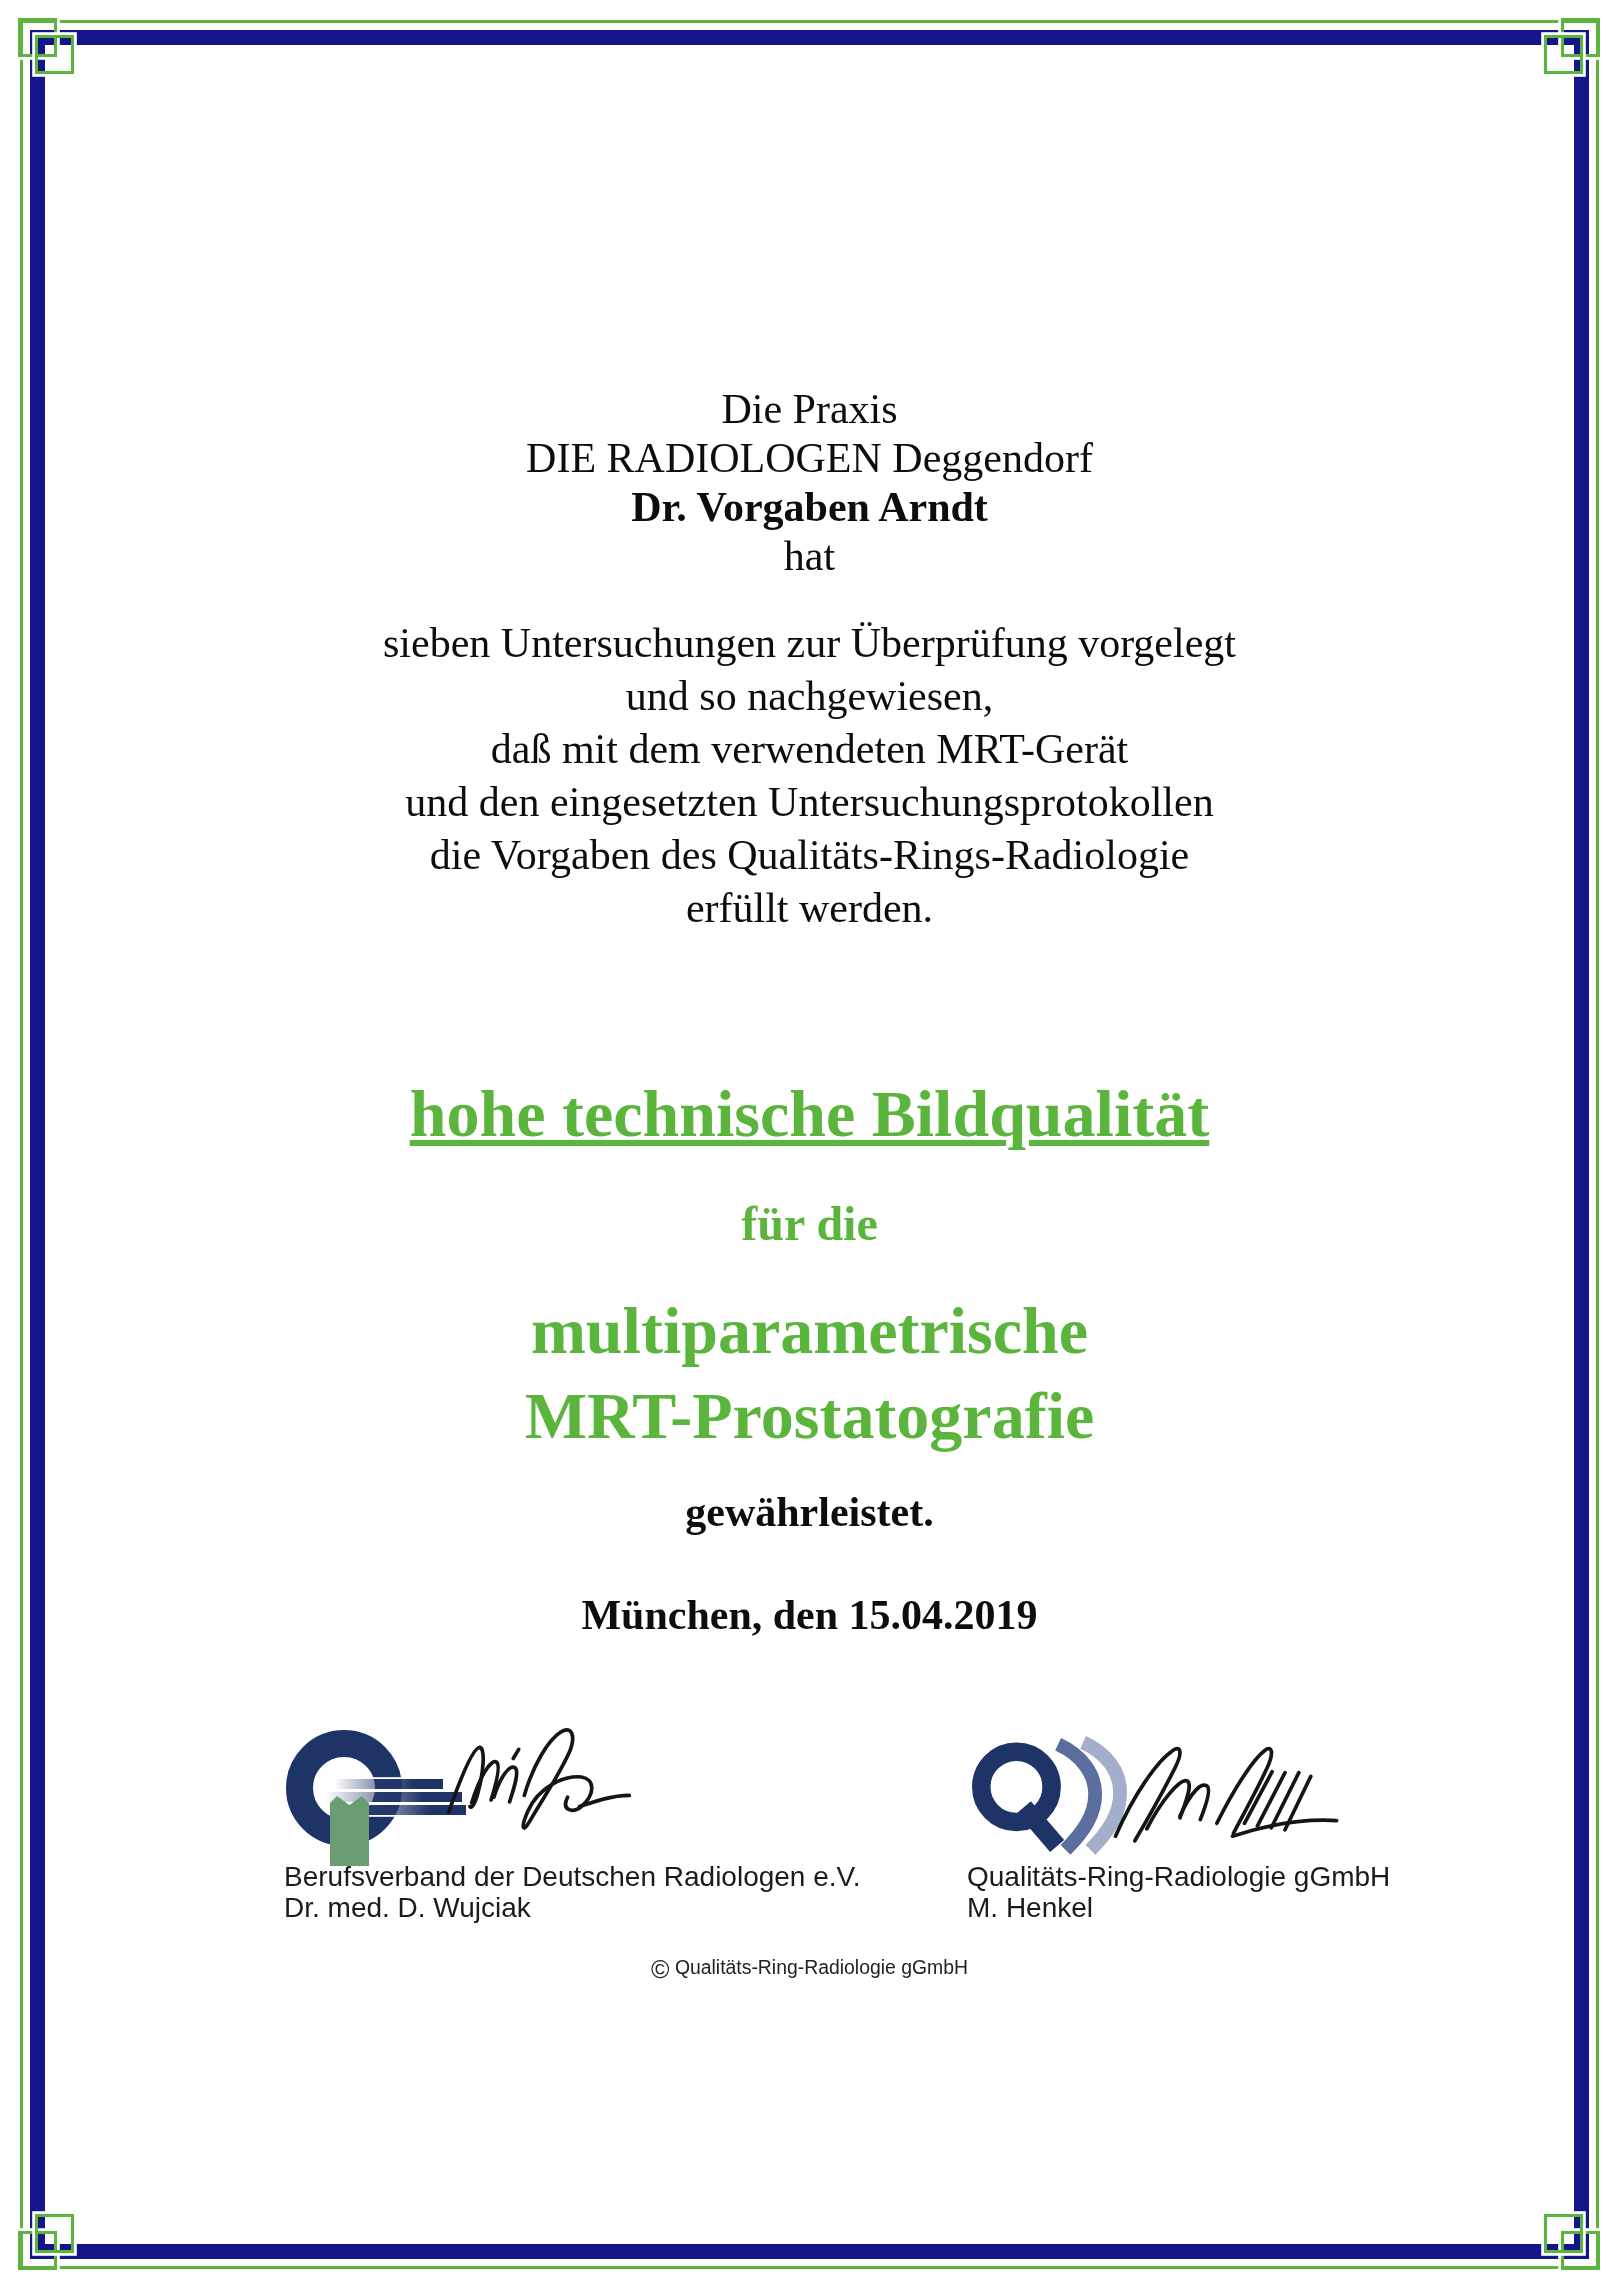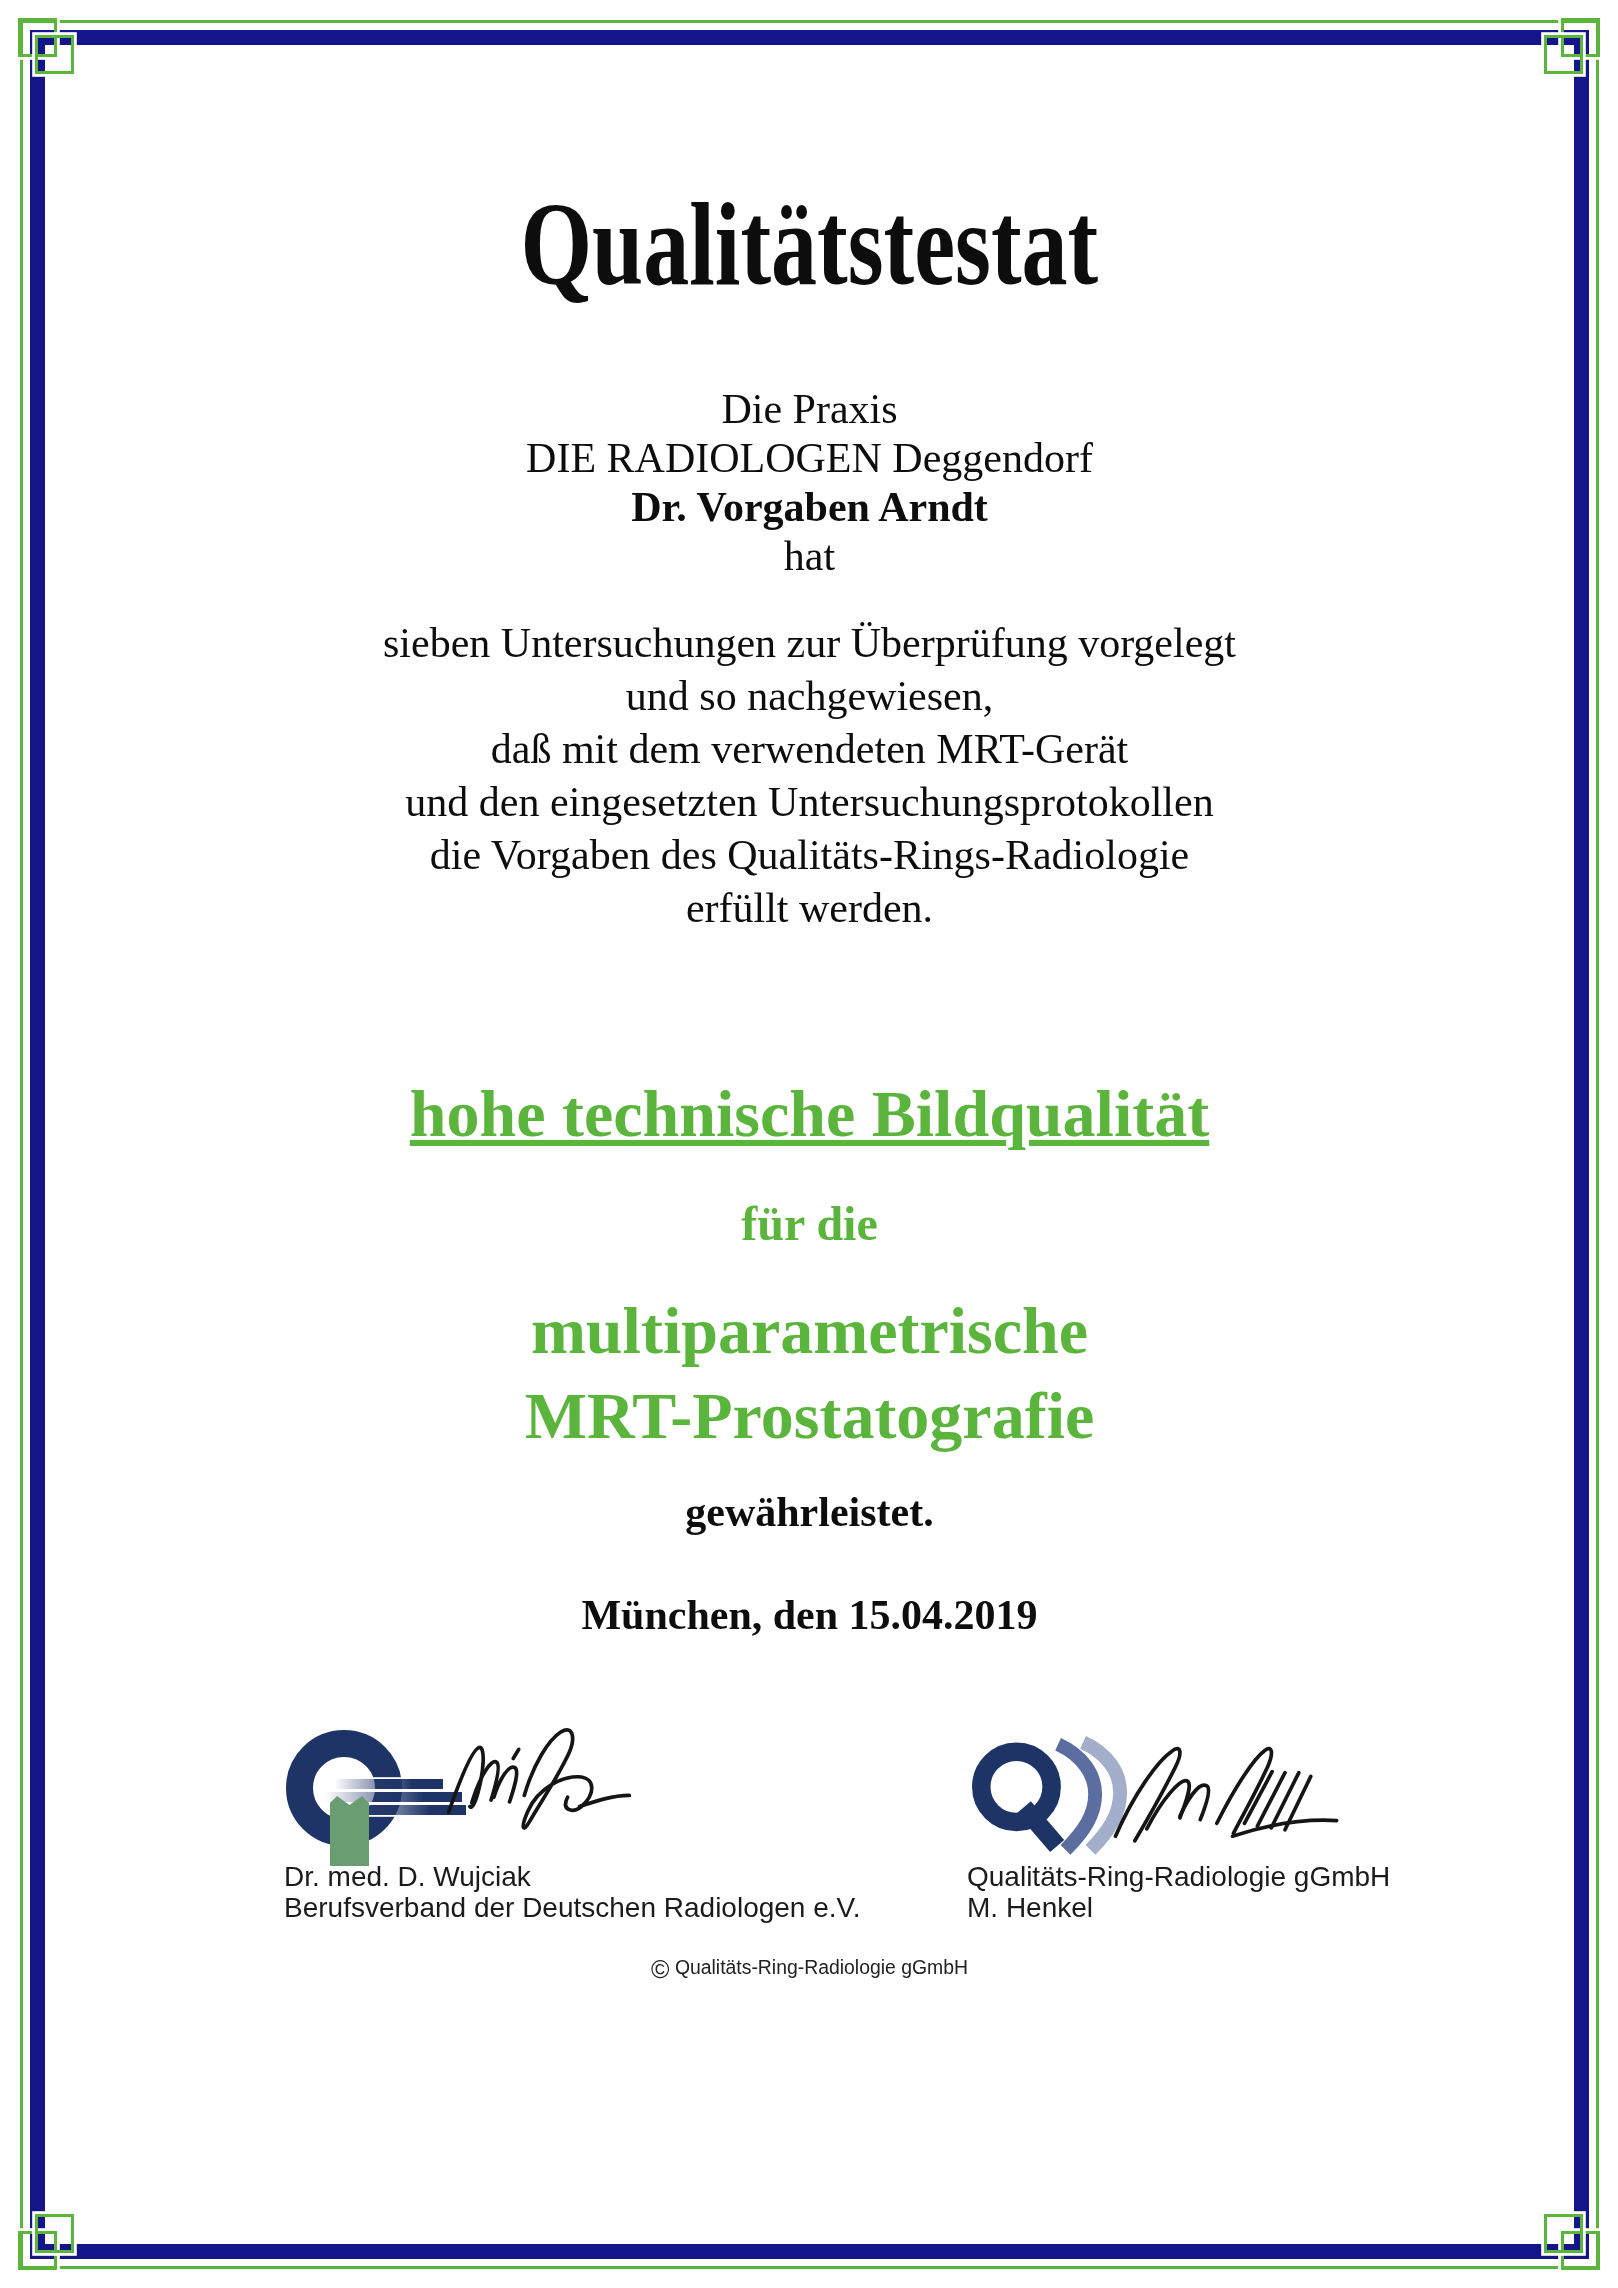--- a/index.html
+++ b/index.html
@@ -80,23 +80,20 @@
   </div>
   <div class="corner bl">
     <div class="csq a"></div>
     <div class="csq b"></div>
   </div>
   <div class="corner br">
     <div class="csq a"></div>
     <div class="csq b"></div>
   </div>
 
-  <div class="tblock title">
-    <span class="squeeze">Qualitätstestat</span>
-  </div>
 
   <div class="tblock intro">
     <div>Die Praxis</div>
     <div>DIE RADIOLOGEN Deggendorf</div>
     <div class="strong">Dr. Vorgaben Arndt</div>
     <div>hat</div>
   </div>
 
   <div class="tblock para">
     <div>sieben Untersuchungen zur Überprüfung vorgelegt</div>
@@ -127,22 +124,22 @@
   <svg class="svgbox sig-left" width="208" height="129" viewBox="0 0 225 140" fill="none" stroke="#151515" stroke-width="4" stroke-linecap="round" stroke-linejoin="round">
     <path d="M8,102 C22,62 34,34 41,32 C48,31 46,58 40,80 C37,92 33,99 31,96"></path>
     <path d="M33,92 C42,63 54,44 60,48 C65,52 58,76 54,89"></path>
     <path d="M57,86 C64,64 74,50 80,54 C85,58 78,79 74,91"></path>
     <path d="M78,44 l6,-10"></path>
     <path d="M90,84 C100,50 116,24 130,15 C142,8 146,20 139,37 C128,62 106,94 96,112 C88,126 86,119 94,101 C105,76 132,62 152,64 C166,66 168,82 152,96 C142,104 130,100 137,86"></path>
     <path d="M150,96 C168,90 186,84 204,84"></path>
   </svg>
 
   <div class="sig-caption sans cap-left">
+    <div>Berufsverband der Deutschen Radiologen e.V.</div>
     <div>Dr. med. D. Wujciak</div>
-    <div>Berufsverband der Deutschen Radiologen e.V.</div>
   </div>
 
   <svg class="svgbox qrr-logo" width="162" height="125" viewBox="0 0 175 135" fill="none">
     <circle cx="48" cy="56" r="38" stroke="var(--logo-navy)" stroke-width="20"></circle>
     <path d="M56,78 L92,120" stroke="var(--logo-navy)" stroke-width="20"></path>
     <path d="M93,10 C119,22 133,42 133,64 C133,86 121,104 101,124" stroke="var(--qrr-mid)" stroke-width="15"></path>
     <path d="M120,8 C146,20 160,40 160,62 C160,85 148,104 128,124" stroke="var(--qrr-light)" stroke-width="15"></path>
   </svg>
 
   <svg class="svgbox sig-right" width="249" height="129" viewBox="0 0 270 140" fill="none" stroke="#151515" stroke-width="4" stroke-linecap="round" stroke-linejoin="round">

